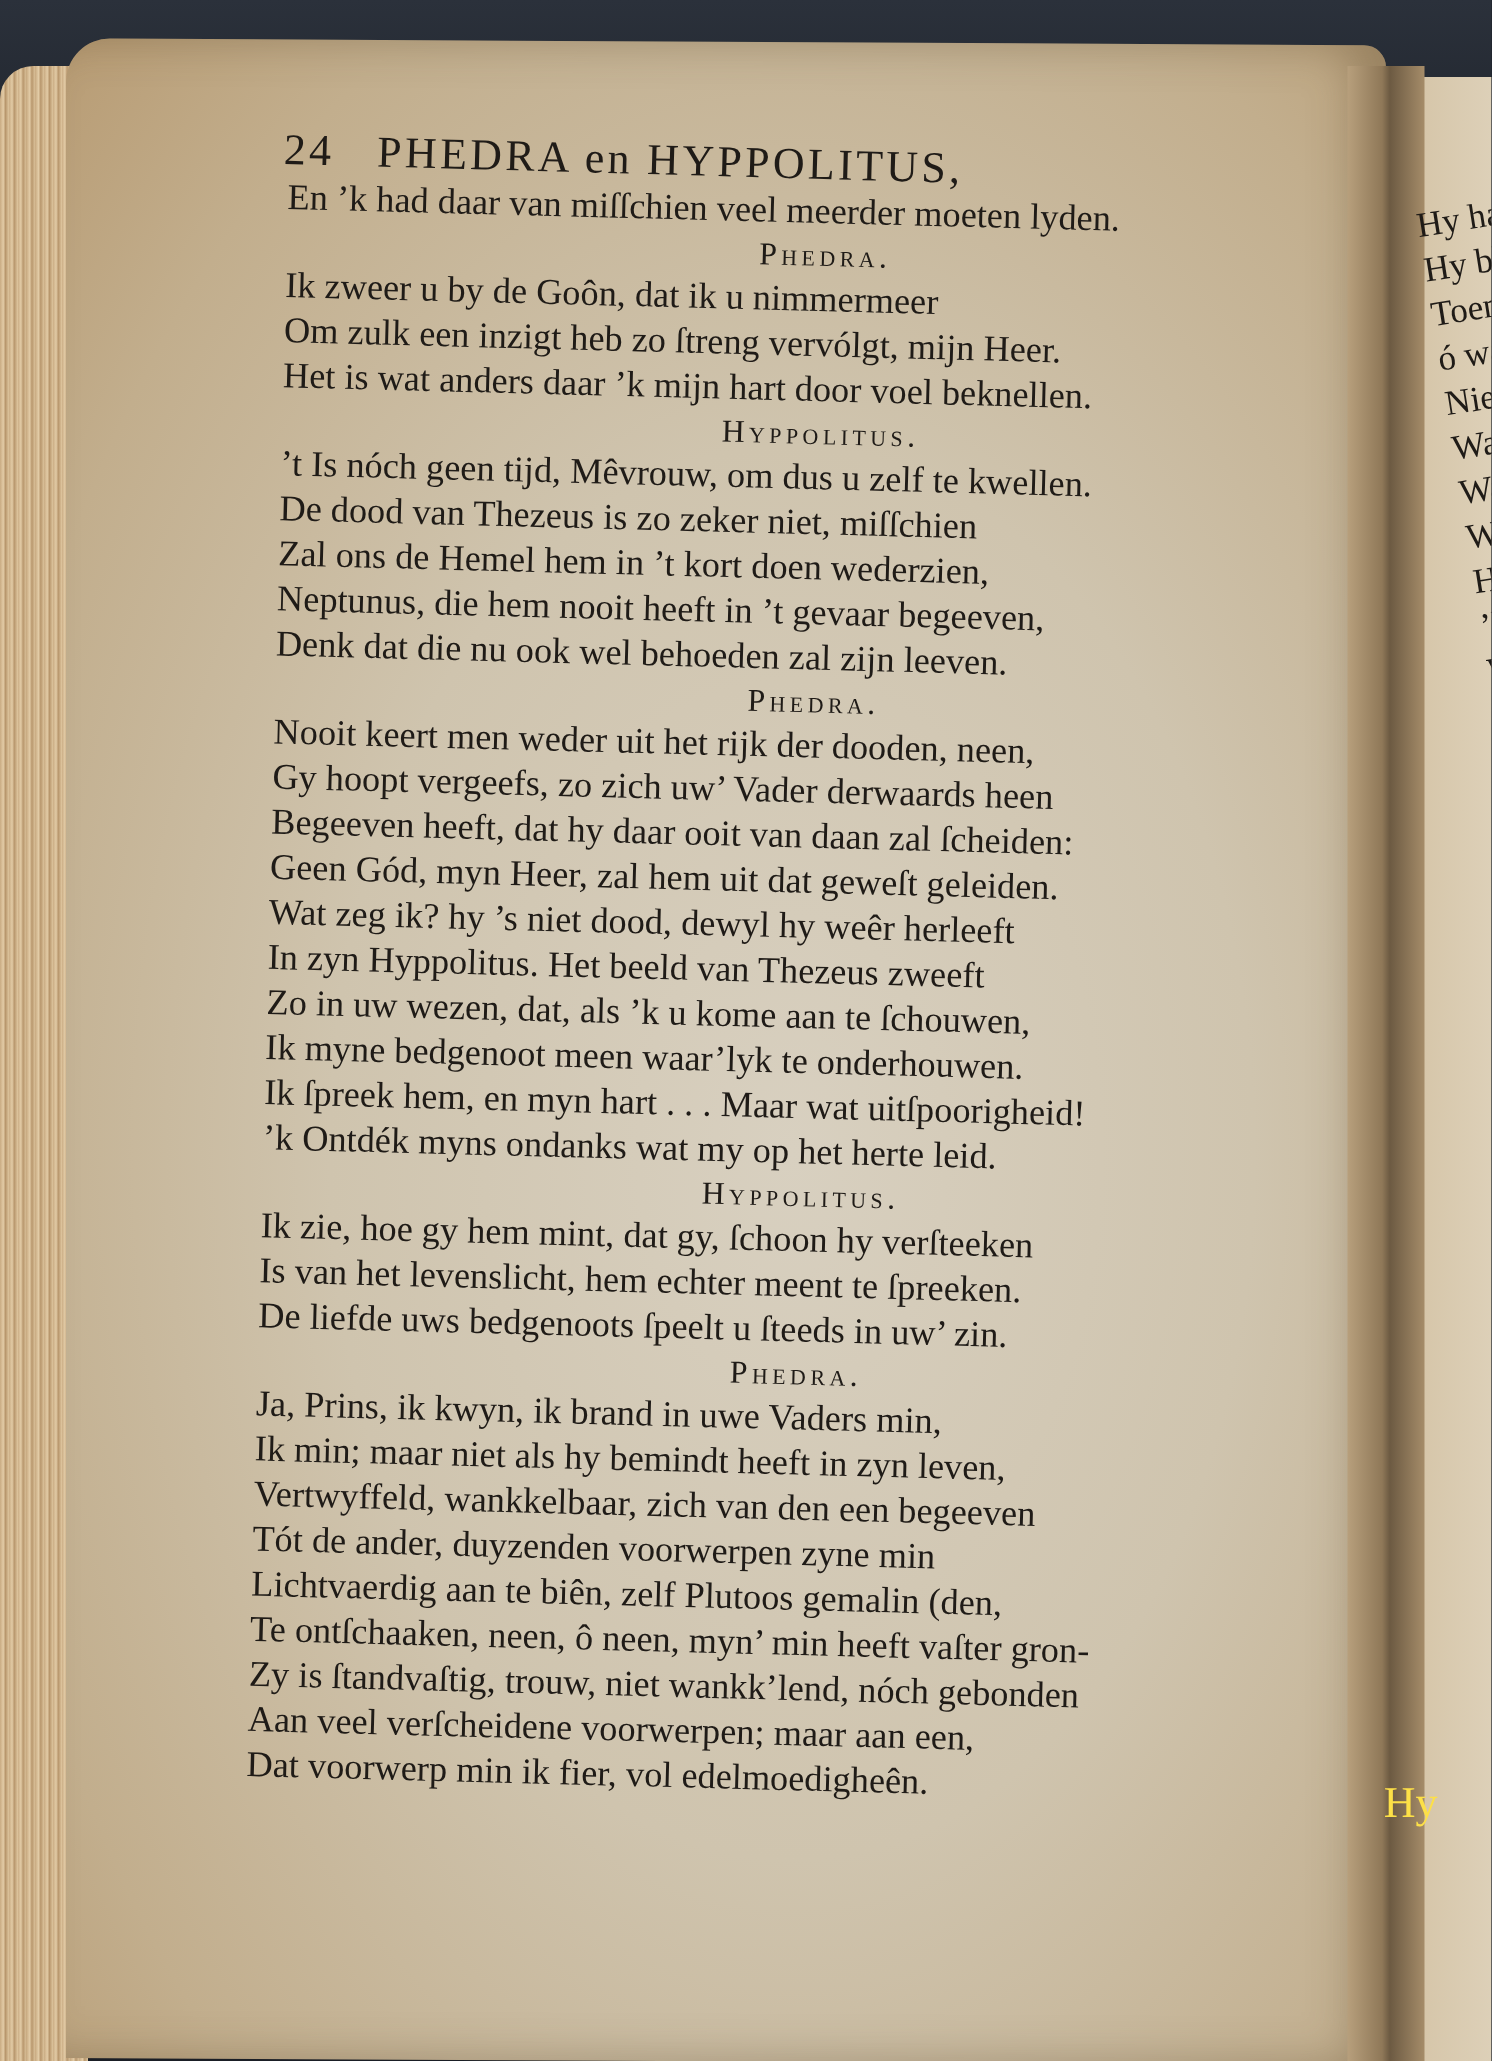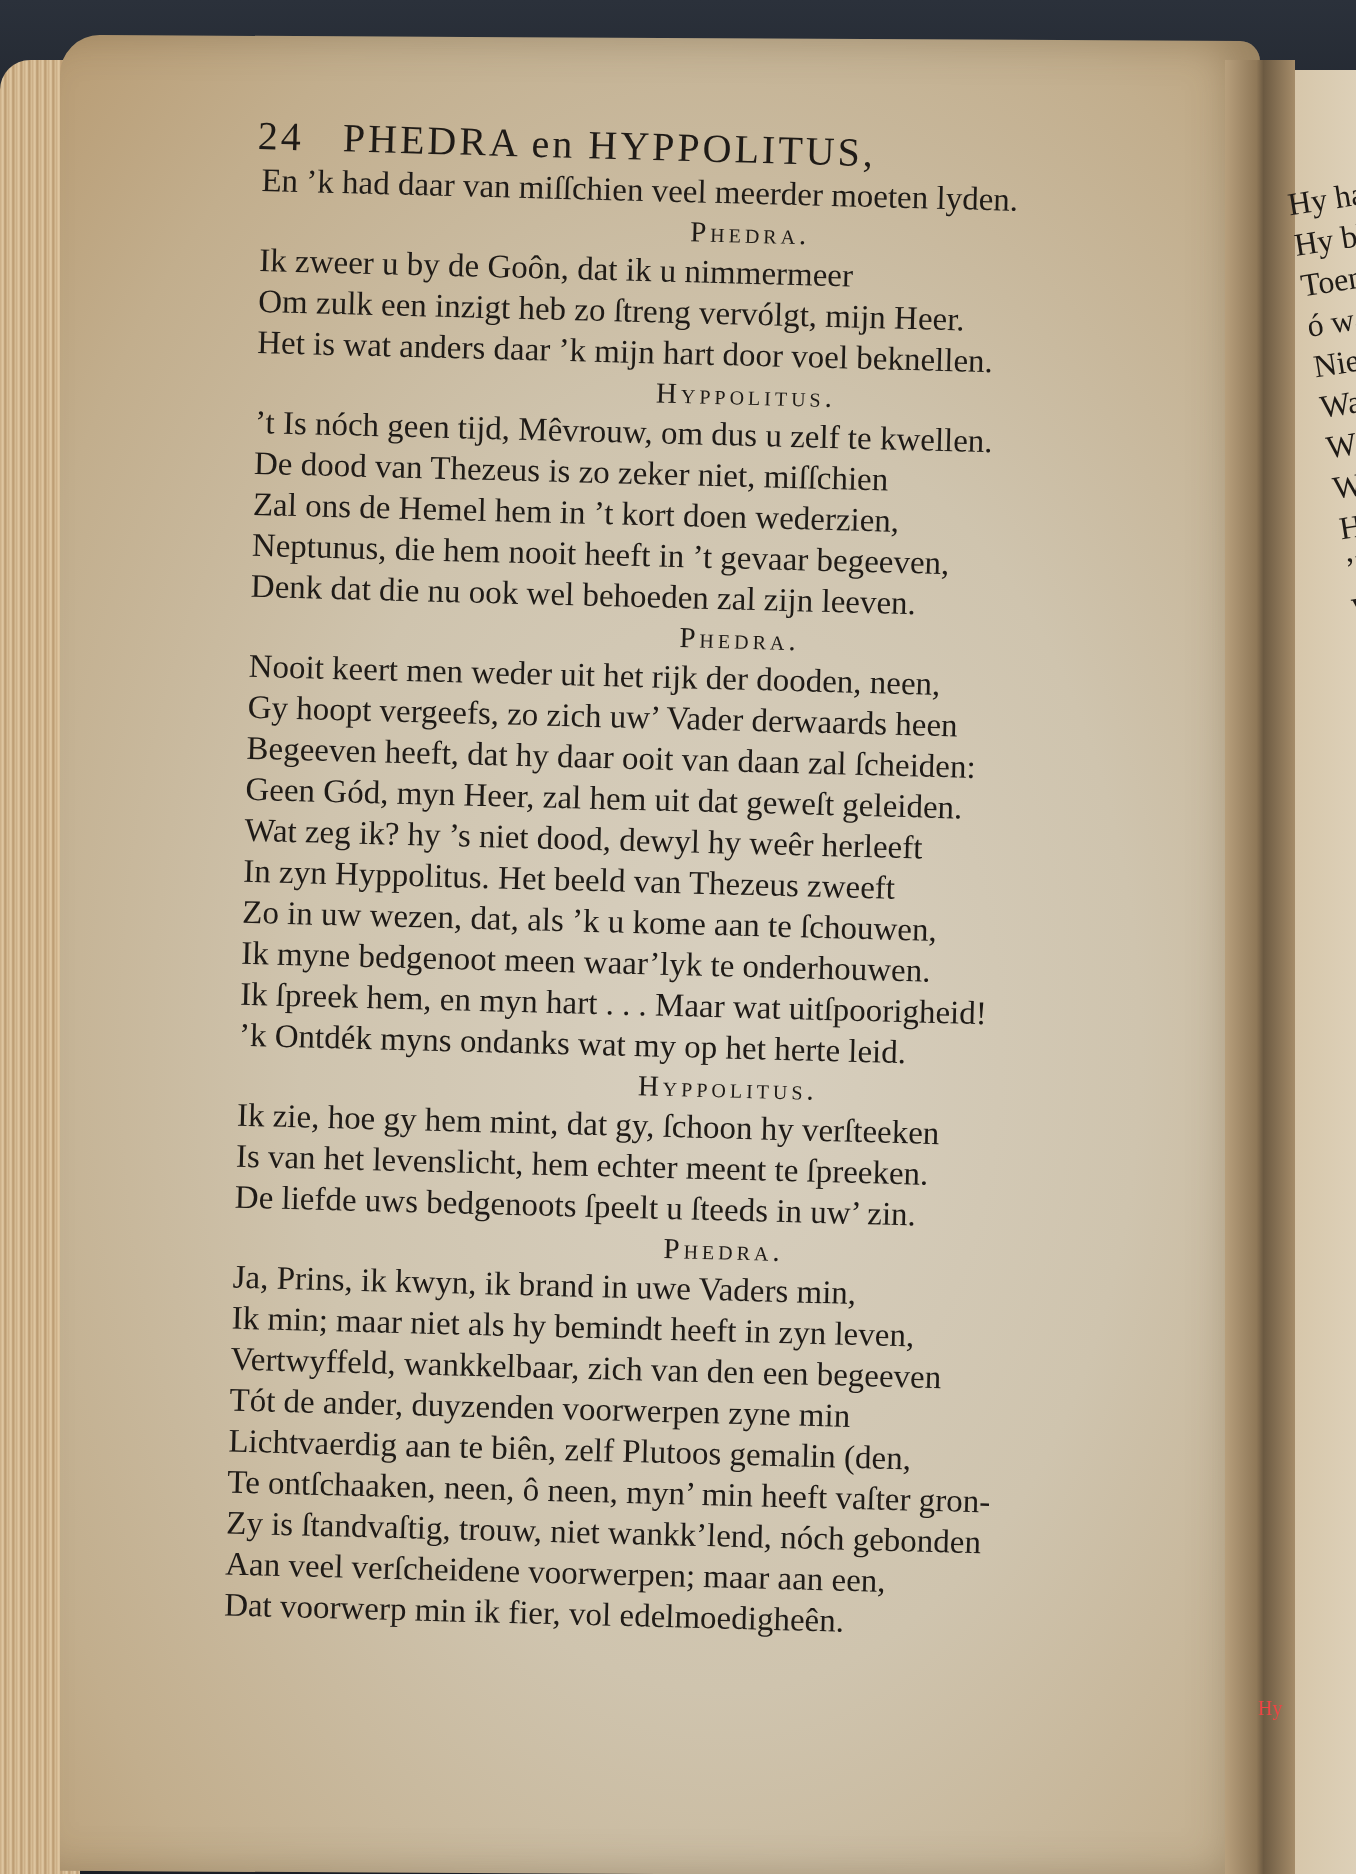--- a/index.html
+++ b/index.html
@@ -16,21 +16,21 @@
   .right-page{position:absolute;left:1245px;top:70px;width:111px;height:1804px;
     background:linear-gradient(90deg,#a68f6e 0%,#d4c3a5 25%,#ddd0b8 100%);}
   .text{position:absolute;color:#1f1b17;white-space:nowrap;}
   .header{left:258px;top:112px;font-size:40px;letter-spacing:3px;transform:rotate(1.6deg);transform-origin:left center;}
   .header .pg{margin-right:26px;}
   .body{position:absolute;left:262px;top:160px;width:980px;transform:rotate(1.5deg);transform-origin:left top;}
   .line{font-size:33px;height:41px;line-height:41px;white-space:nowrap;color:#1f1b17;}
   .speaker{text-align:center;letter-spacing:4px;font-size:29px;height:39px;line-height:39px;font-variant:small-caps;}
   .rp{position:absolute;left:1285px;top:185px;transform:rotate(-9deg);transform-origin:left top;}
   .rp .line{font-size:32px;height:41px;line-height:41px;}
-  .catch{position:absolute;left:1258px;top:1697px;font-size:20px;color:#ef4444;}
+  .catch{position:absolute;left:1258px;top:1615px;font-size:40px;color:#fde047;}
 </style>
 </head>
 <body>
 
 <div class="backdrop"></div>
 <div class="left-edges"></div>
 <div class="page"></div>
 <div class="right-page"></div>
 <div class="gutter"></div>
 

